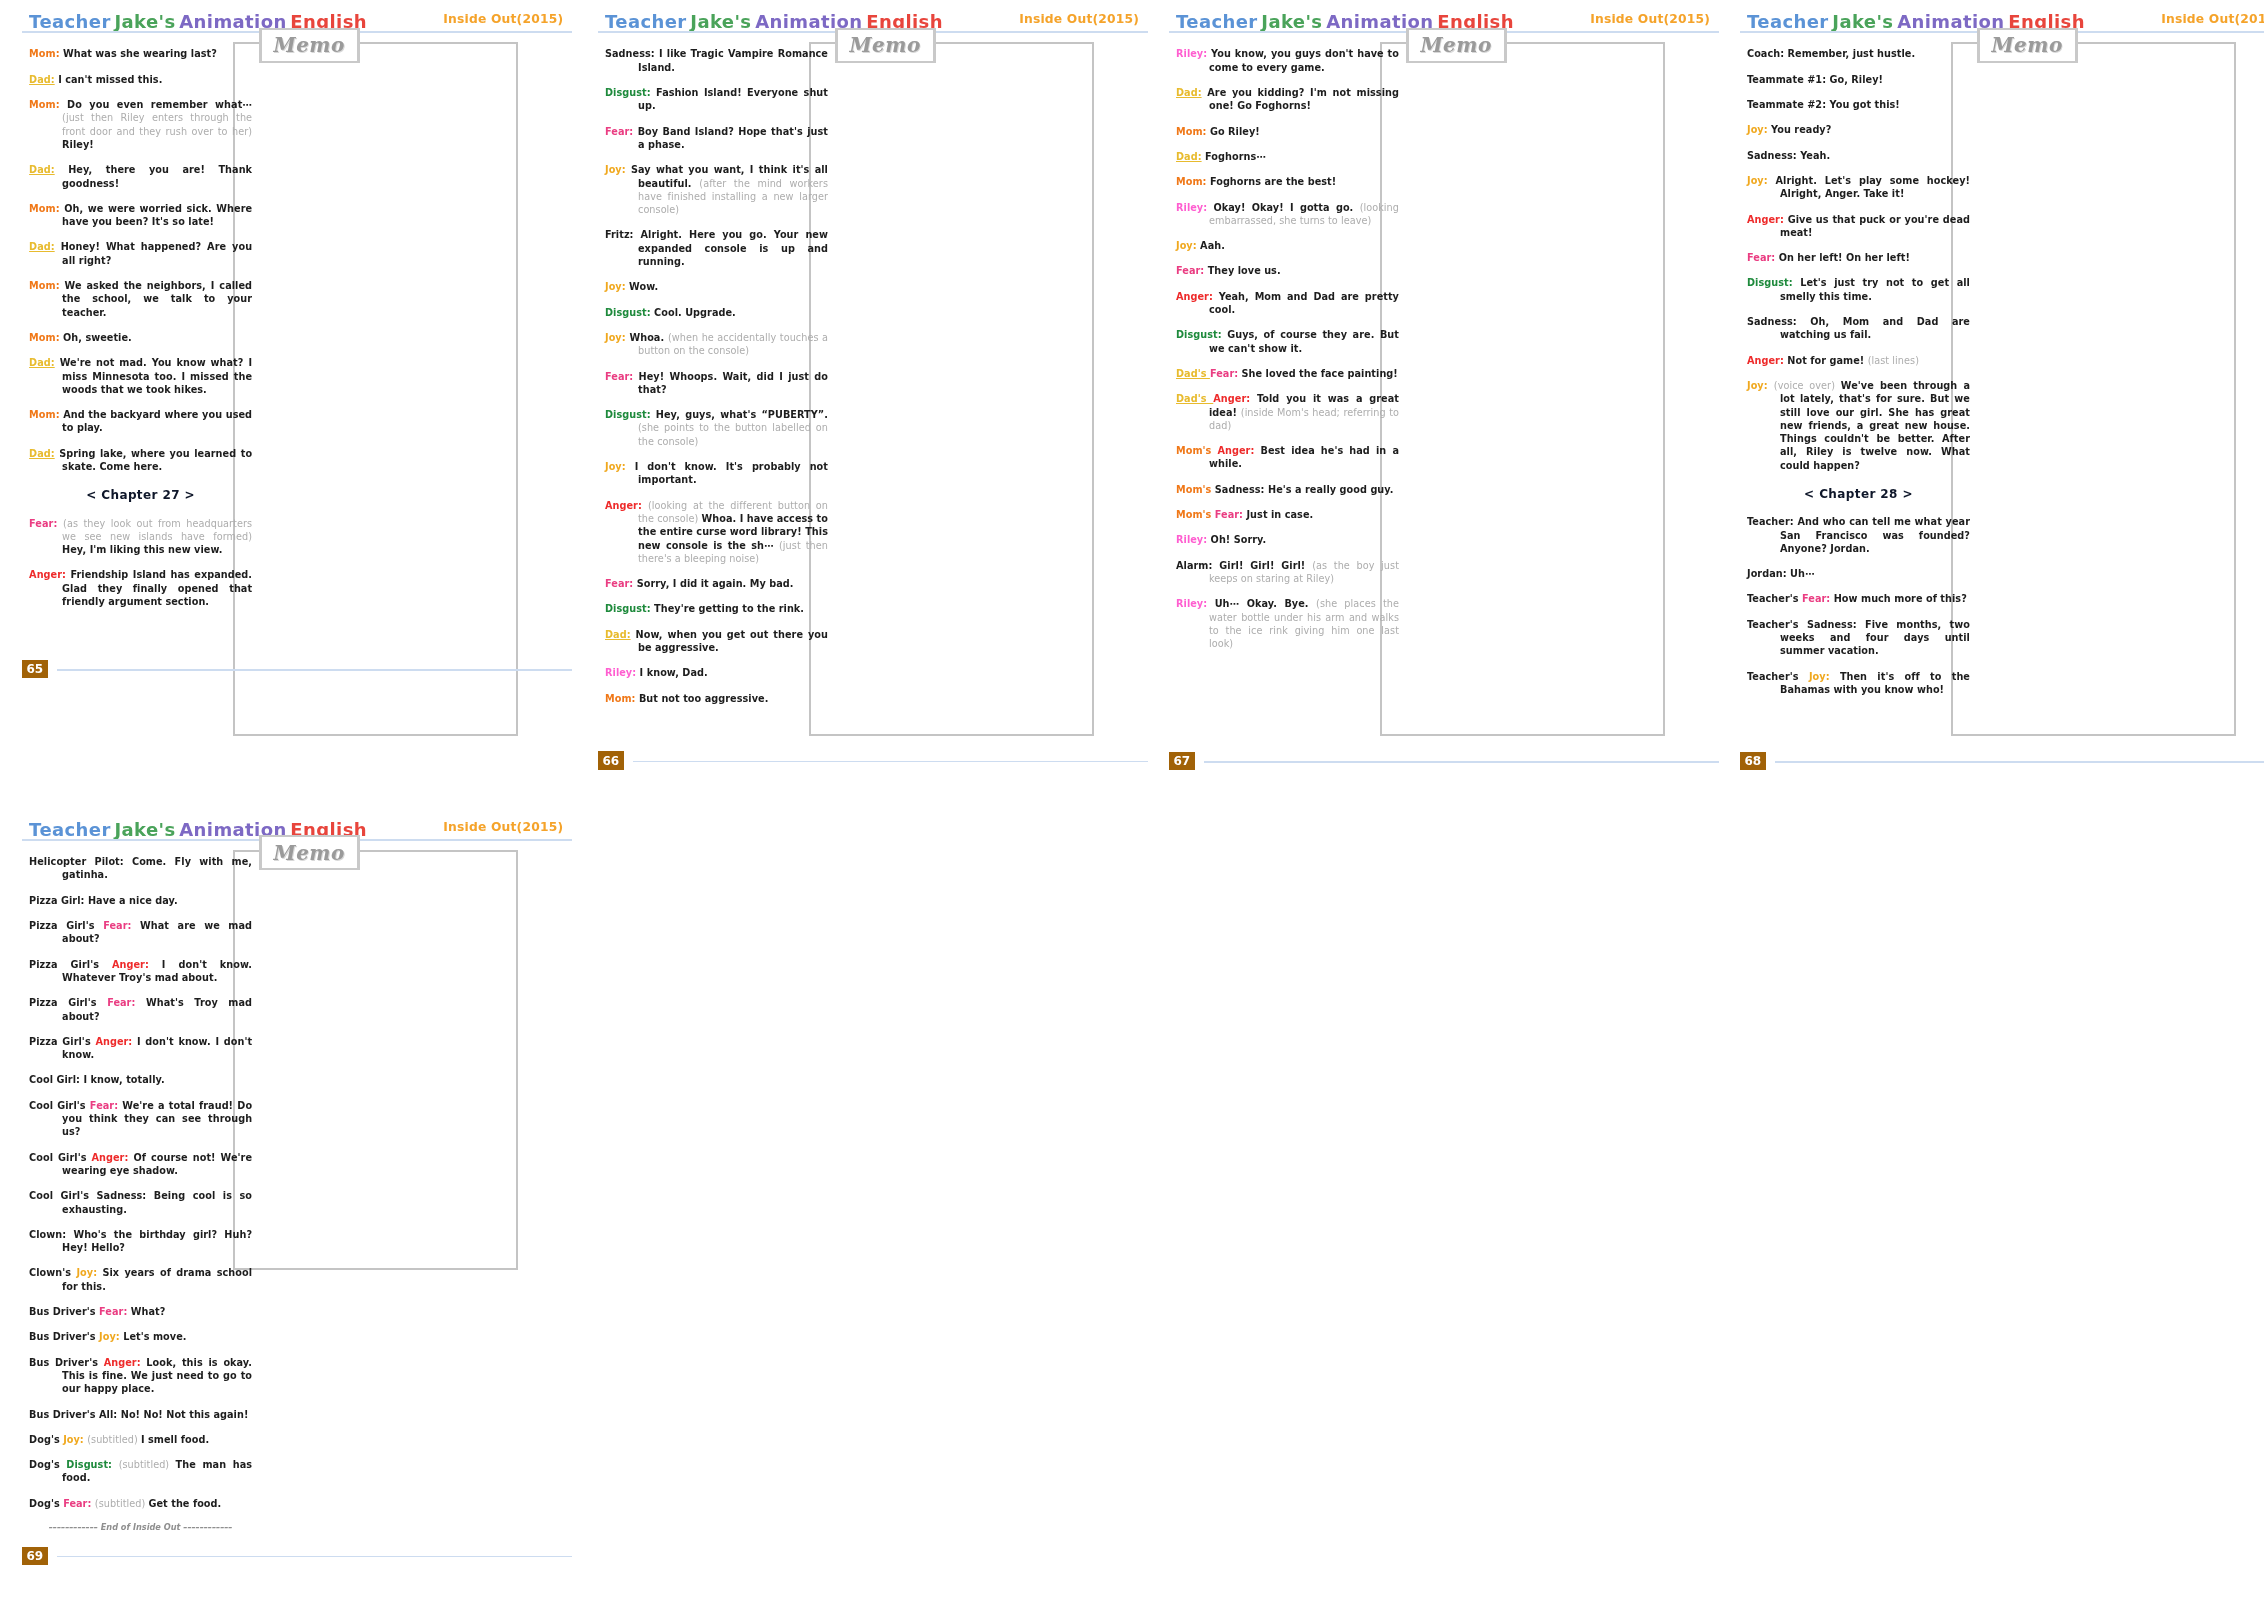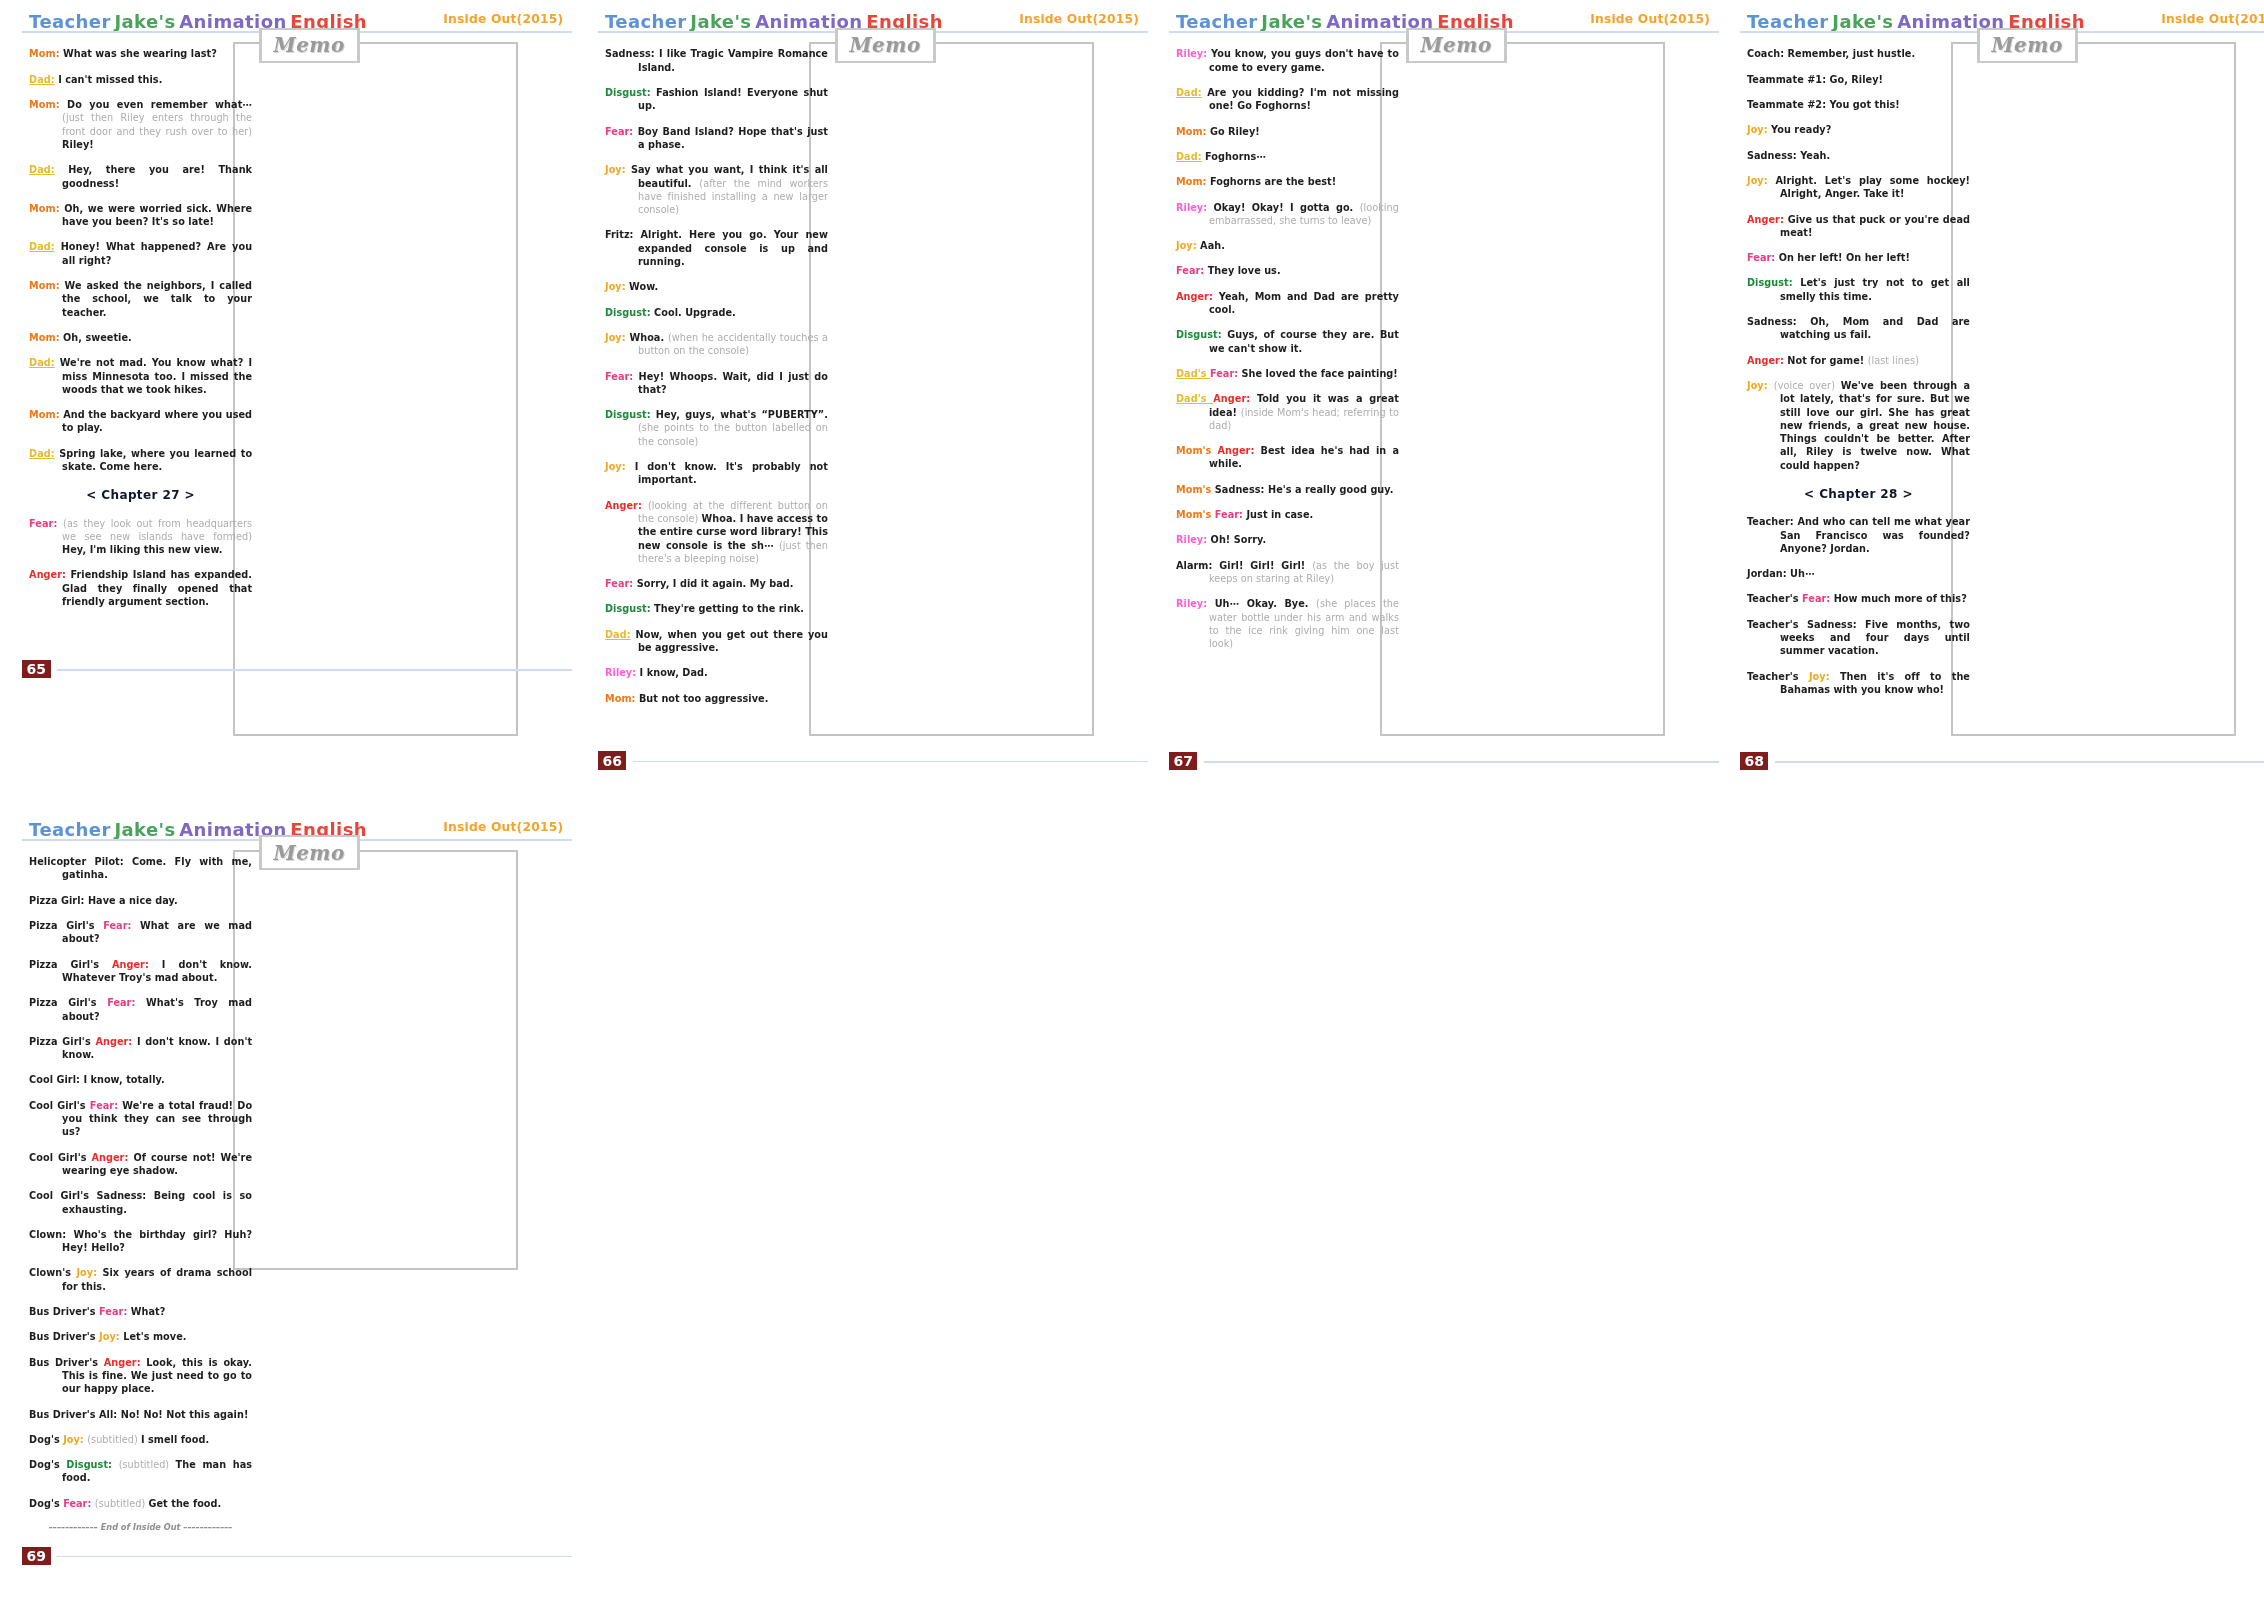--- a/index.html
+++ b/index.html
@@ -143,23 +143,23 @@
   }
 
   
   .pfoot{
     position:relative;
     height:24px;
   }
   .pagenum{
     position:absolute;left:12.8px;top:0;
     min-width:24px;height:18.3px;
-    background:#7f1d1d;
+    background:#a16207;
     color:#ffffff;
-    font-size:14px;font-weight:700;
+    font-size:12px;font-weight:700;
     display:flex;align-items:center;justify-content:center;
     padding:0 4.6px;
     box-sizing:border-box;
   }
   .footrule{
     position:absolute;left:48px;right:3.7px;top:9.1px;height:1.8px;
     background:#cddcf0;
   }
 </style>
 </head>

